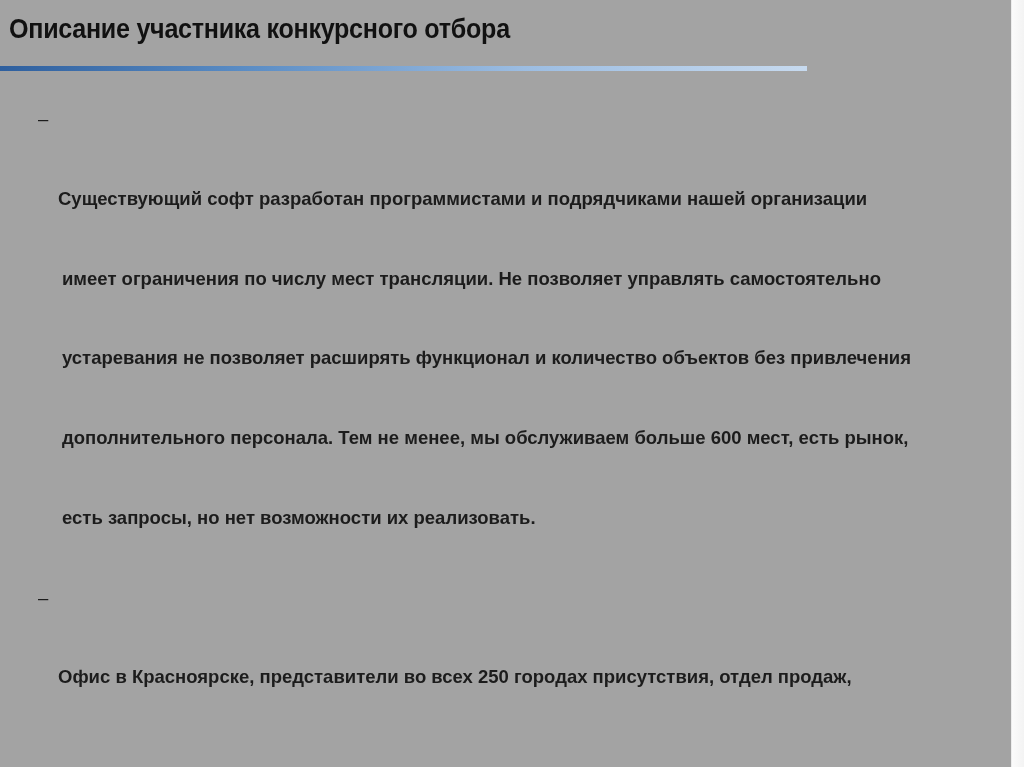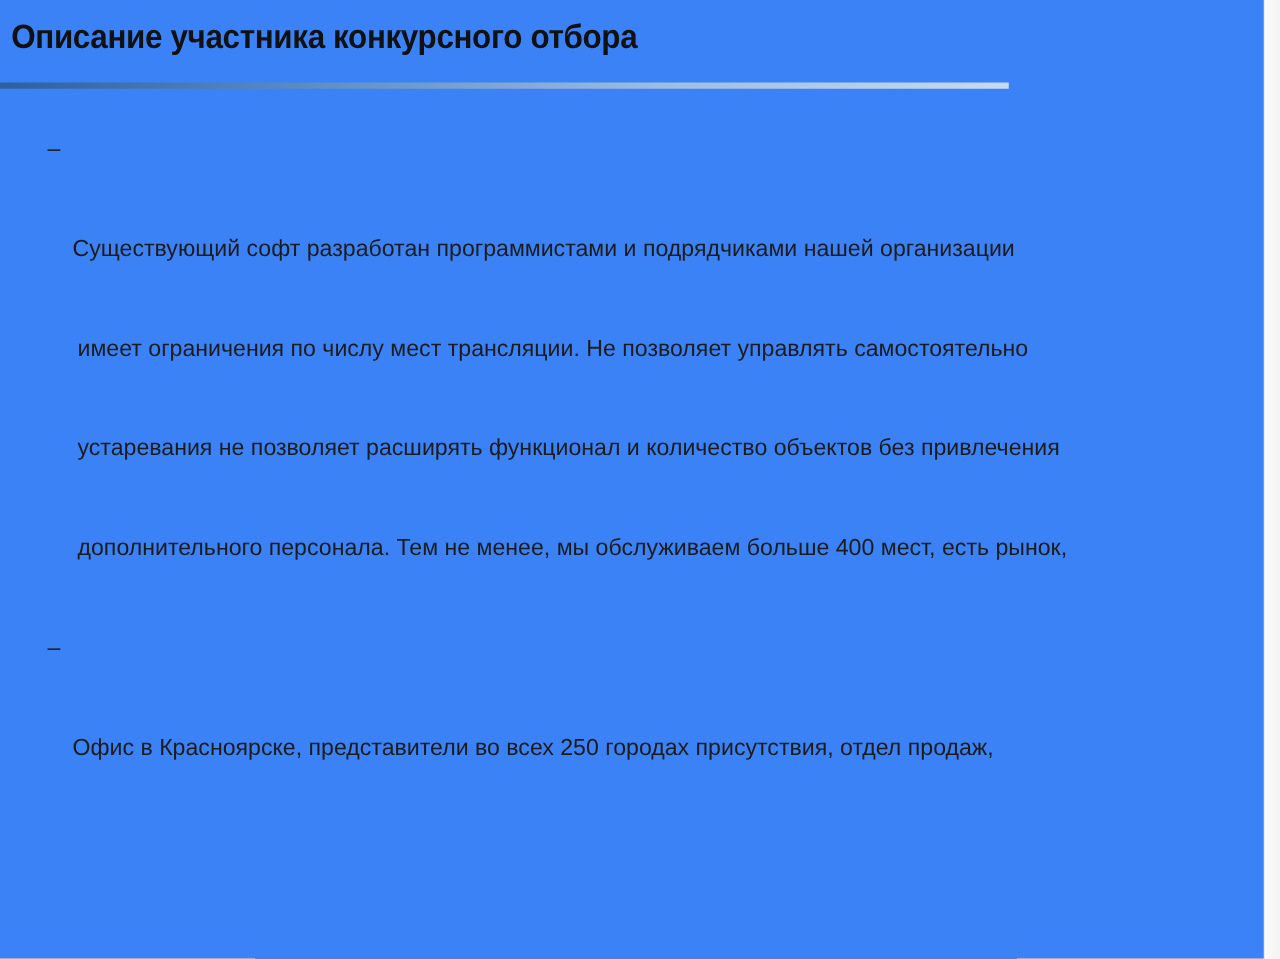--- a/index.html
+++ b/index.html
@@ -14,21 +14,21 @@
       overflow: hidden;
       font-family: "Liberation Sans", "DejaVu Sans", sans-serif;
       color: #1a1a1a;
     }
     .slide {
       position: absolute;
       left: 0;
       top: 0;
       width: 1012px;
       height: 767px;
-      background: #3b82f6;
+      background: #a3a3a3;
     }
     .edge-shadow {
       position: absolute;
       right: 0;
       top: 0;
       width: 12px;
       height: 767px;
       background: linear-gradient(to right, #fbfbfb, #f3f3f3);
       border-left: 1px solid #ececec;
     }
@@ -69,39 +69,41 @@
       white-space: pre-wrap;
     }
     .bullet .dash {
       position: absolute;
       left: 0;
       top: 0;
     }
     .bullet .line {
       display: block;
       white-space: nowrap;
+      font-weight: bold;
     }
     .bullet .line.first {
       margin-left: -4px;
     }
   </style>
 </head>
 <body>
 
 <div class="slide">
   <h1 class="title">Описание участника конкурсного отбора</h1>
   <div class="title-bar"></div>
 
   <div class="body-text">
     <p class="bullet">
       <span class="dash">–</span>
       <span class="line first">Существующий софт разработан программистами и подрядчиками нашей организации</span>
       <span class="line">имеет ограничения по числу мест трансляции. Не позволяет управлять самостоятельно</span>
       <span class="line">устаревания не позволяет расширять функционал и количество объектов без привлечения</span>
-      <span class="line">дополнительного персонала. Тем не менее, мы обслуживаем больше 400 мест, есть рынок,</span>
+      <span class="line">дополнительного персонала. Тем не менее, мы обслуживаем больше 600 мест, есть рынок,</span>
+      <span class="line">есть запросы, но нет возможности их реализовать.</span>
     </p>
     <p class="bullet">
       <span class="dash">–</span>
       <span class="line first">Офис в Красноярске, представители во всех 250 городах присутствия, отдел продаж,</span>
       
       
     </p>
 
   </div>
 </div>

